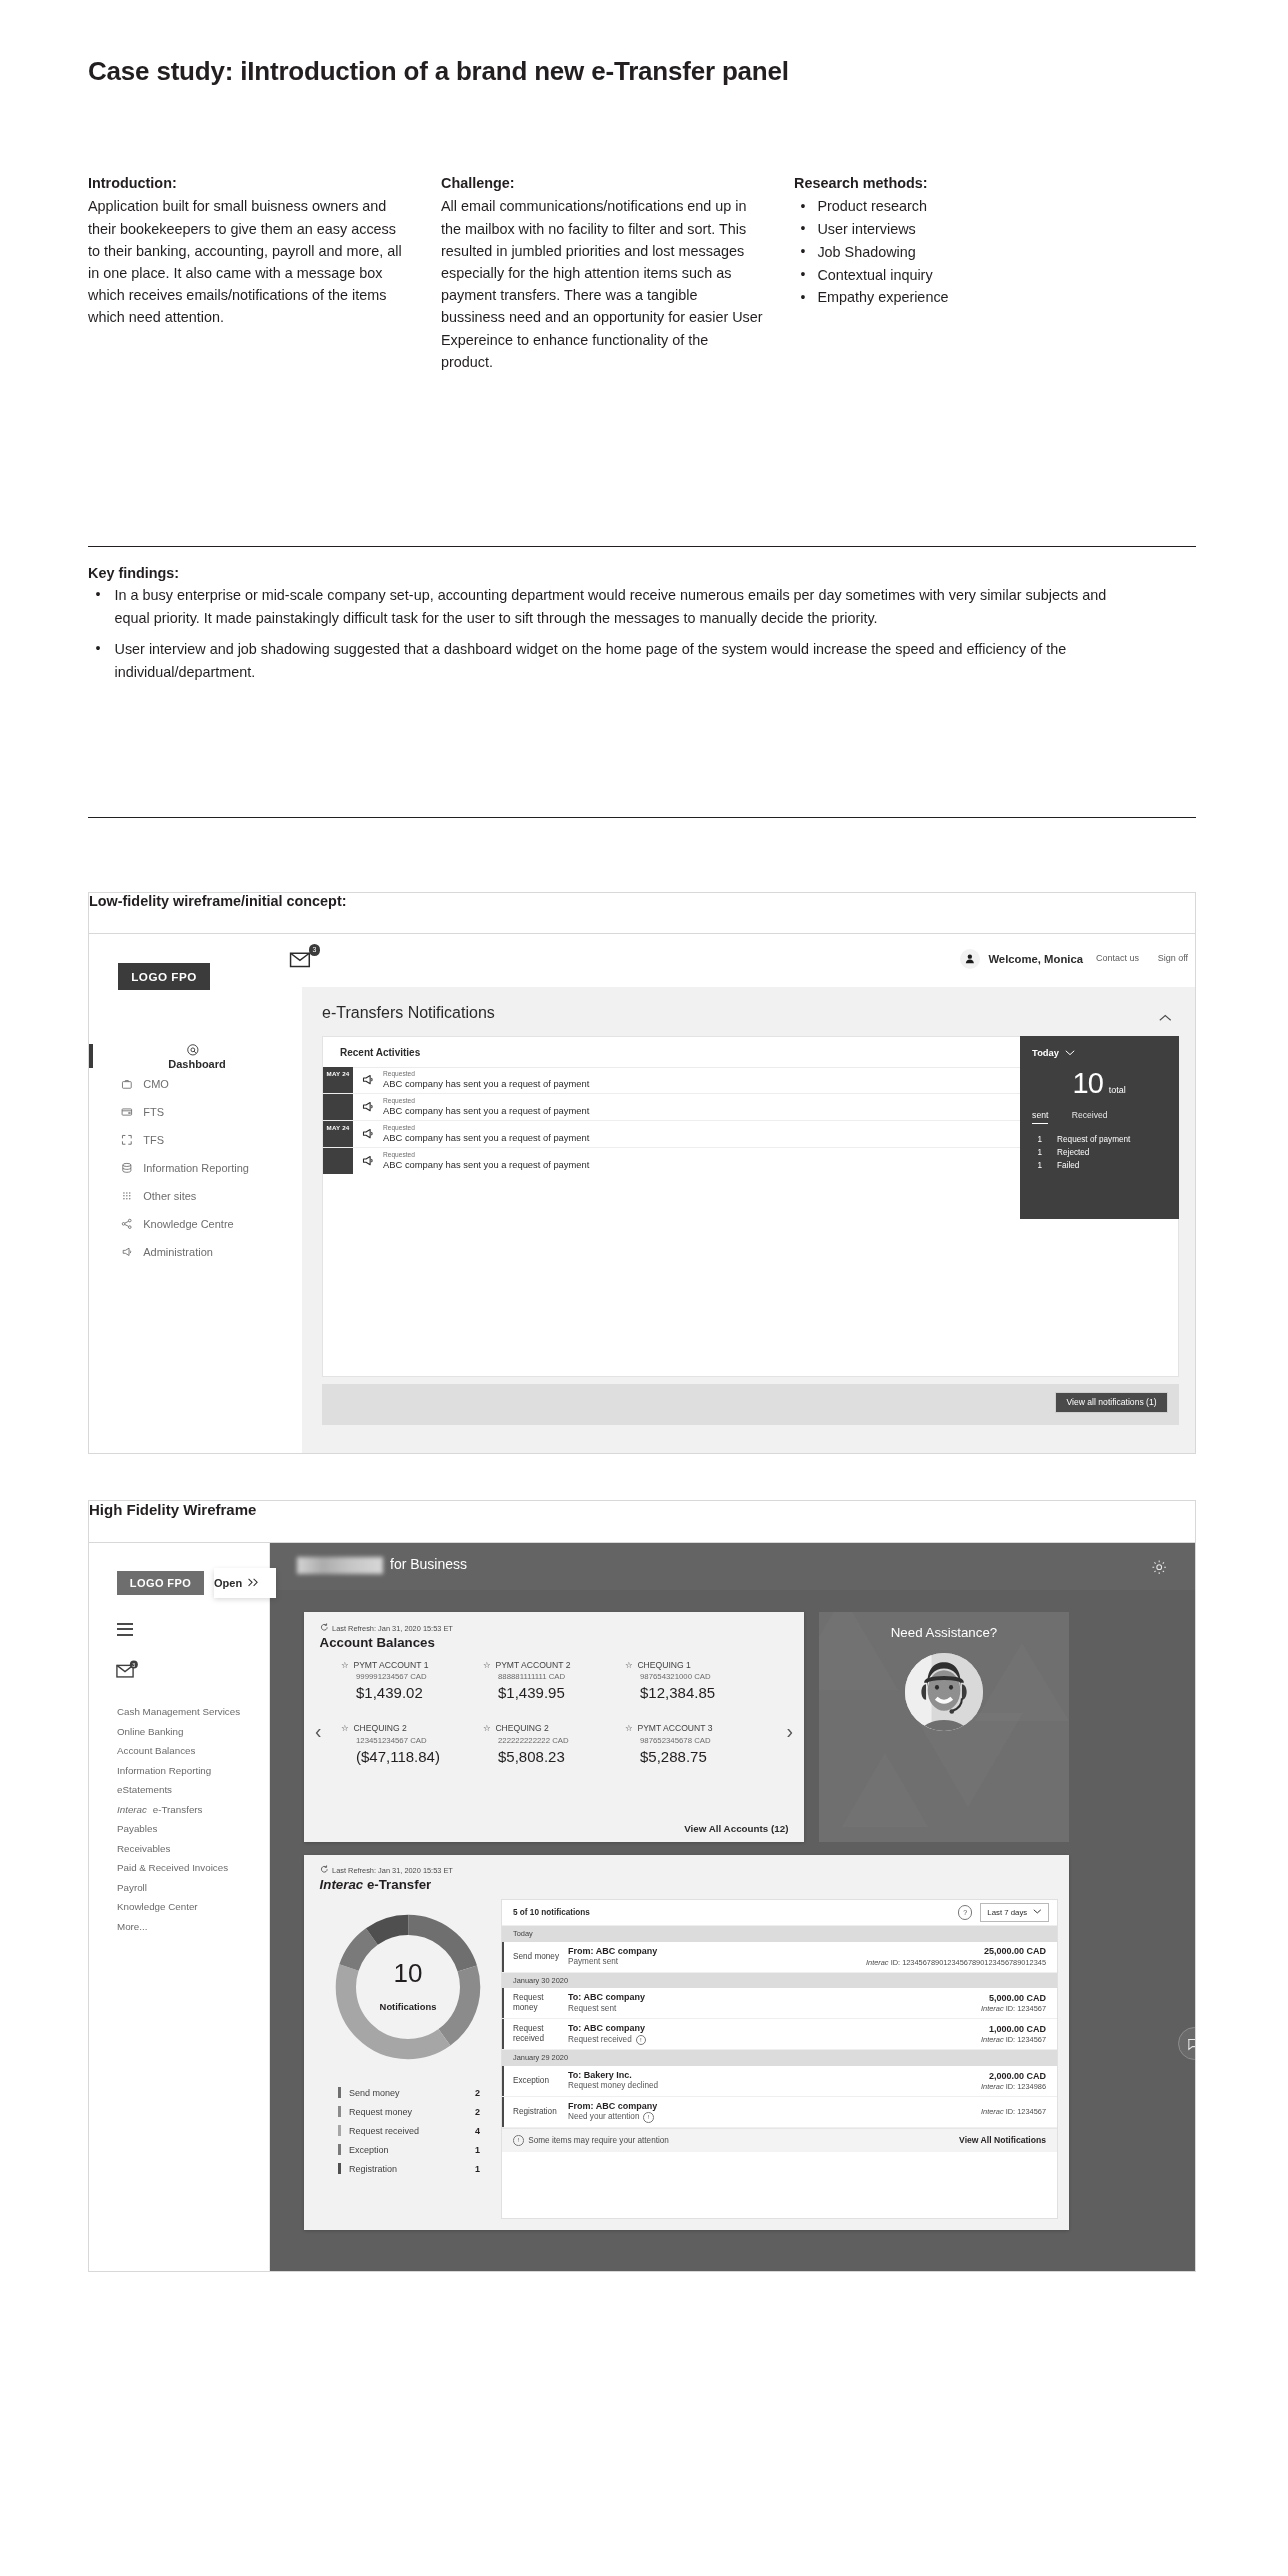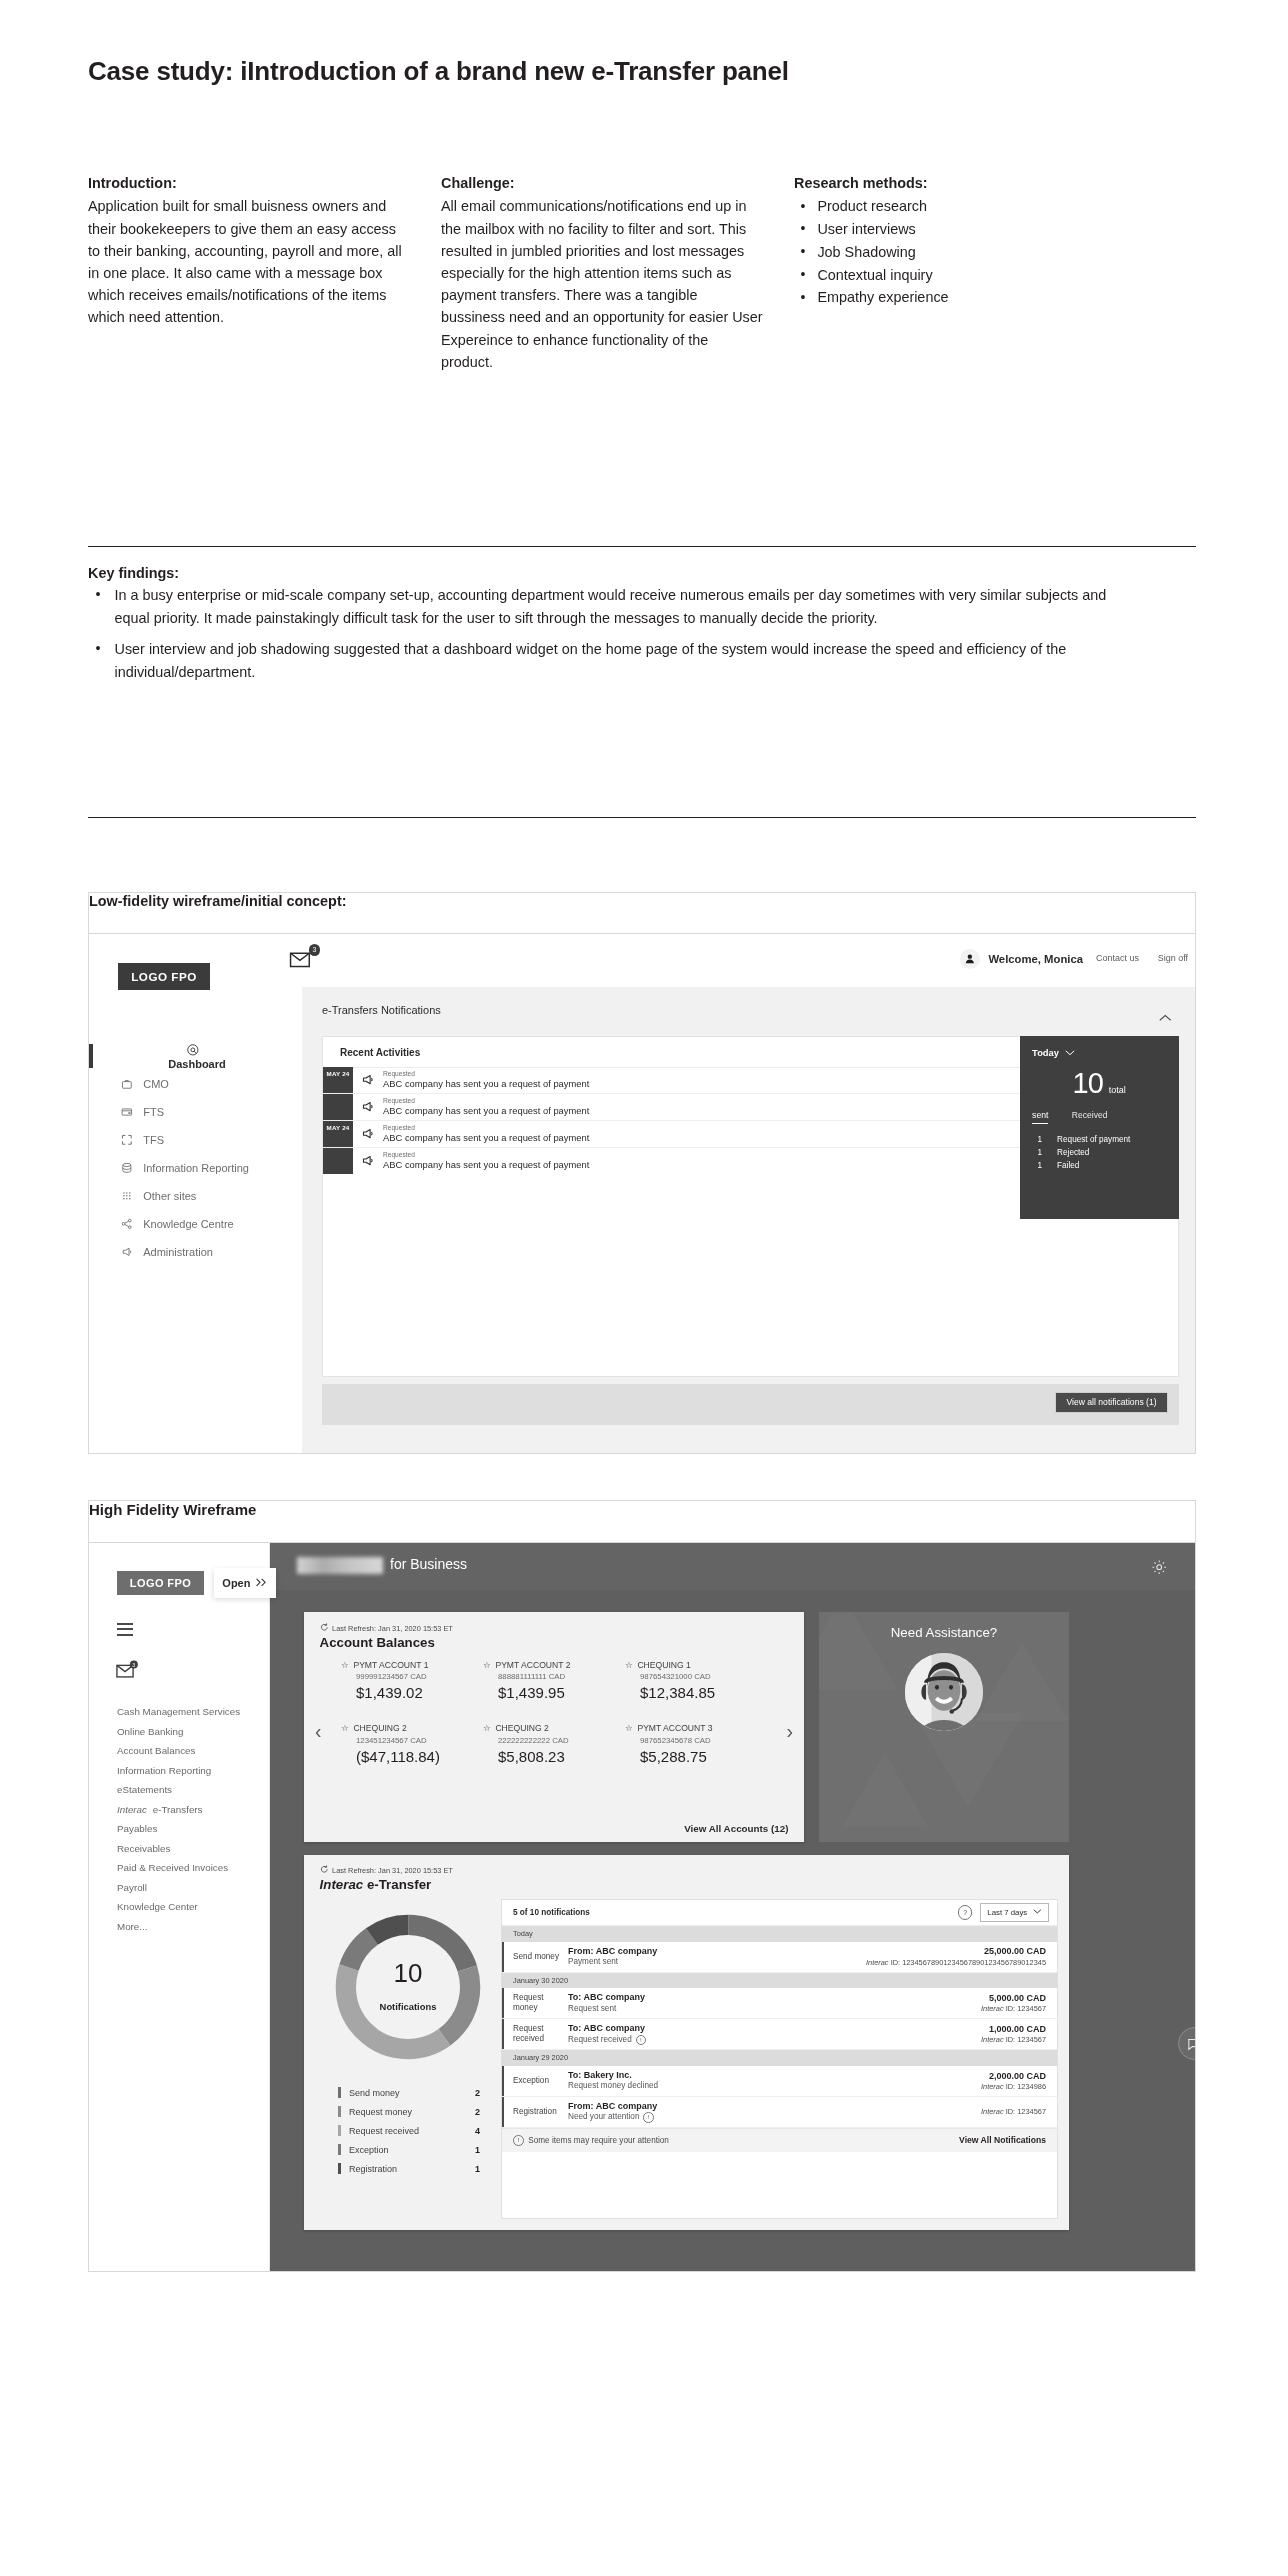--- a/index.html
+++ b/index.html
@@ -67,21 +67,21 @@
   .mail-badge{position:absolute;right:-4.7px;top:-5.5px;width:11.7px;height:11.7px;border-radius:50%;
     background:#3b3b3b;color:#fff;font-size:7px;display:flex;align-items:center;justify-content:center;}
   .welcome{position:absolute;right:112px;top:15px;display:flex;align-items:center;gap:8.6px;}
   .avatar{width:20px;height:20px;border-radius:50%;background:#f2f2f2;display:flex;
     align-items:center;justify-content:center;}
   .welcome-txt{font-size:11.3px;font-weight:700;color:#2b2b2b;}
   .contact-us{position:absolute;right:56px;top:19px;font-size:9px;color:#5d5d5d;}
   .sign-off{position:absolute;right:7px;top:19px;font-size:9px;color:#5d5d5d;}
 
   .lofi-body{position:absolute;left:27px;top:53px;right:0;bottom:0;background:#f1f1f1;}
-  .etn-title{position:absolute;left:20px;top:17px;font-size:11px;color:#2b2b2b;}
+  .etn-title{position:absolute;left:20px;top:17px;font-size:16px;color:#2b2b2b;}
   .chev-up{position:absolute;right:23.4px;top:23.4px;}
 
   .panel{position:absolute;left:20px;top:49px;right:16.4px;bottom:76px;background:#ffffff;
     border:0.8px solid #e3e3e3;box-sizing:border-box;}
   .recent-h{position:absolute;left:0;top:0;right:0;height:30px;display:flex;align-items:center;
     padding-left:17px;font-size:10px;font-weight:700;color:#2b2b2b;border-bottom:0.8px solid #ececec;}
   .rows{position:absolute;left:0;top:30px;right:0;bottom:0;}
   .row{display:flex;height:26px;border-bottom:0.8px solid #eeeeee;align-items:stretch;}
   .row:last-child{border-bottom:none;}
   .daytag{width:30px;background:#3f3f3f;color:#fff;font-size:6.2px;font-weight:700;
@@ -113,21 +113,21 @@
 
   
   .hifi{position:absolute;left:88px;top:1542px;width:1108px;height:730px;
     background:#fff;border:0.8px solid #d8d8d8;box-sizing:border-box;overflow:hidden;}
   .hifi-side{position:absolute;left:0;top:0;width:180px;height:100%;background:#fff;
     border-right:0.8px solid #e5e5e5;z-index:3;}
   .logo-fpo2{position:absolute;left:28px;top:28px;width:87px;height:24px;background:#6e6e6e;
     color:#fff;font-size:11px;font-weight:700;letter-spacing:0.4px;display:flex;
     align-items:center;justify-content:center;}
   .open-tab{position:absolute;left:125px;top:25px;width:62px;height:30px;background:#fff;
-    box-shadow:0 1.6px 5.5px rgba(0,0,0,.17);display:flex;align-items:center;justify-content:center;
+    box-shadow:0 1.6px 5.5px rgba(0,0,0,.17);display:flex;align-items:center;
     gap:4.7px;font-size:11px;font-weight:700;color:#2b2b2b;z-index:5;}
   .hamburger{position:absolute;left:28px;top:80px;width:16.4px;}
   .hamburger span{display:block;height:1.6px;background:#4a4a4a;margin-bottom:3.9px;}
   .mail2{position:absolute;left:26.5px;top:117px;width:23.4px;height:19px;}
   .hifi-nav{position:absolute;left:0;top:159px;width:100%;}
   .hifi-nav .it{font-size:9.8px;color:#6b6b6b;padding:0 0 0 28px;height:19.5px;
     display:flex;align-items:center;}
   .hifi-nav .it i{font-style:italic;margin-right:3.1px;}
 
   .hifi-main{position:absolute;left:180px;top:0;right:0;bottom:0;background:#5f5f5f;}

